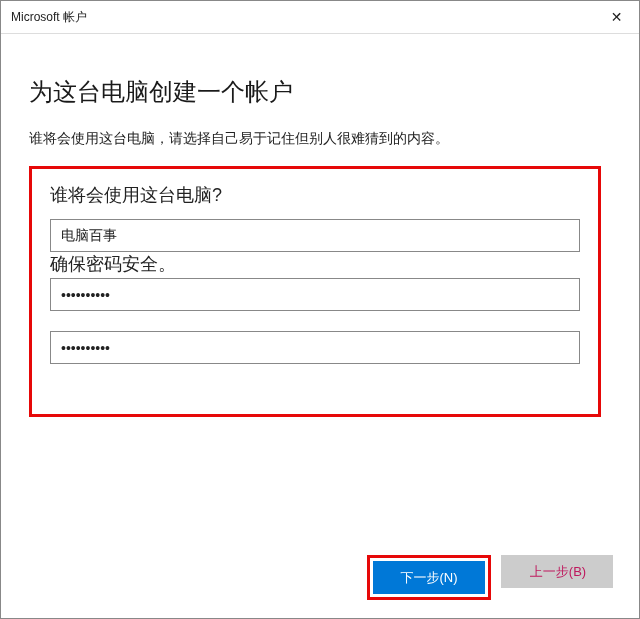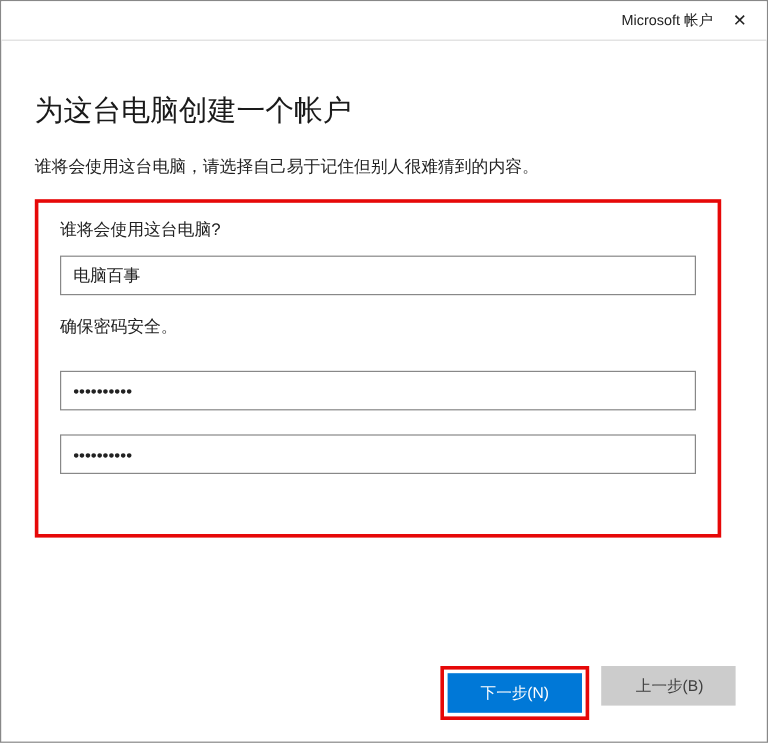--- a/index.html
+++ b/index.html
@@ -11,21 +11,21 @@
       border: 1px solid #888;
       position: relative;
       overflow: hidden;
     }
     .titlebar {
       height: 33px;
       background: #fff;
       border-bottom: 1px solid #ddd;
       display: flex;
       align-items: center;
-      justify-content: flex-end;
+      justify-content: space-between;
       padding-left: 10px;
     }
     .titlebar-title {
       font-size: 12px;
       color: #222;
     }
     .titlebar-close {
       width: 45px;
       height: 33px;
       display: flex;
@@ -48,38 +48,38 @@
     .subtext {
       font-size: 14px;
       color: #222;
       margin-bottom: 18px;
     }
     .highlight-box {
       border: 3px solid #e60808;
       padding: 14px 18px 30px 18px;
     }
     .section-label {
-      font-size: 14px;
+      font-size: 18px;
       color: #222;
       margin-bottom: 12px;
     }
     .section-label + .field { margin-top: 0; }
     .field {
       width: 100%;
       height: 33px;
       border: 1px solid #888;
       padding: 0 10px;
       font-size: 14px;
       font-family: "Microsoft YaHei", "Segoe UI", sans-serif;
       color: #222;
       display: block;
       outline: none;
     }
-    .field.username { margin-bottom: 18px; }
-    .section-label.pwd { margin-bottom: 27px; }
+    .field.username { margin-bottom: 0; }
+    .section-label.pwd { margin-bottom: 2px; }
     .field.pwd1 { margin-bottom: 20px; }
     .field.pwd2 { margin-bottom: 20px; }
     .field.hint  { margin-bottom: 0; }
     .footer {
       position: absolute;
       left: 0; right: 0; bottom: 18px;
       display: flex;
       justify-content: flex-end;
       gap: 10px;
       padding-right: 26px;
@@ -92,21 +92,21 @@
       font-family: "Microsoft YaHei", "Segoe UI", sans-serif;
       cursor: pointer;
       padding: 0 16px;
     }
     .btn-primary {
       background: #0078d7;
       color: #fff;
     }
     .btn-secondary {
       background: #ccc;
-      color: #404040;
+      color: #be185d;
       padding-left: 18px;
     }
     .highlight-next {
       border: 3px solid #e60808;
       padding: 3px;
       display: inline-flex;
     }
   </style>
 </head>
 <body>

